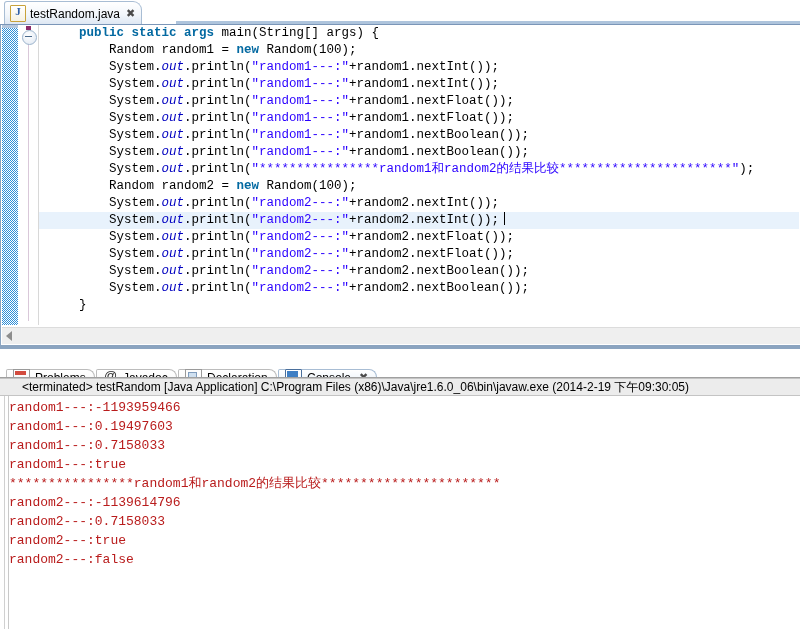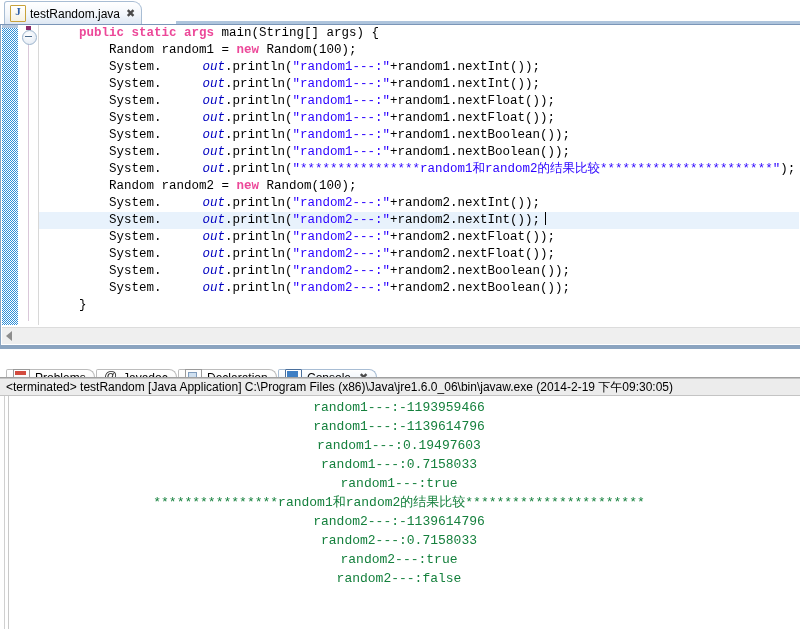--- a/index.html
+++ b/index.html
@@ -171,23 +171,23 @@
     line-height: 17px;
     white-space: pre;
     font-family: "Liberation Mono", "DejaVu Sans Mono", monospace;
     font-size: 12.5px;
     color: #000000;
     padding-left: 10px;
   }
   .code-line.current {
     background: #e8f2fc;
   }
-  .kw { color: #ec4899; font-weight: bold; }
+  .kw { color: #0369a1; font-weight: bold; }
   .str { color: #2a00ff; }
-  .fld { color: #0000c0; font-style: italic; margin-left: 41px; }
+  .fld { color: #0000c0; font-style: italic; }
   .caret {
     display: inline-block;
     width: 1px;
     height: 13px;
     background: #000000;
     vertical-align: -2px;
     margin-left: 5px;
   }
   .editor-hscroll {
     position: absolute;
@@ -343,21 +343,21 @@
   .console-status {
     position: absolute;
     left: 0; top: 27px;
     width: 802px; height: 18px;
     background: #ececec;
     border-top: 1px solid #c4c4c4;
     border-bottom: 1px solid #c4c4c4;
     box-sizing: border-box;
     display: flex;
     align-items: center;
-    padding-left: 6px;
+    padding-left: 22px;
     font-size: 12px;
     color: #000000;
     white-space: nowrap;
     overflow: hidden;
   }
 
   
   .console-body {
     position: absolute;
     left: 0; top: 45px;
@@ -382,22 +382,21 @@
     position: absolute;
     left: 9px; top: 2px;
     width: 780px;
   }
   .console-line {
     height: 19px;
     line-height: 19px;
     white-space: pre;
     font-family: "Liberation Mono", "DejaVu Sans Mono", monospace;
     font-size: 13px;
-    color: #15803d;
-    text-align: center;
+    color: #b91c1c;
   }
   .console-vscroll {
     position: absolute;
     right: 0; top: 0;
     width: 2px; height: 233px;
     background: #ffffff;
   }
   .window-left-edge {
     position: absolute;
     left: 0; top: 0; width: 2px; height: 629px;
@@ -501,21 +500,20 @@
       </div>
     <div class="view-tab-underline"></div>
 
     <div class="console-status">&lt;terminated&gt; testRandom [Java Application] C:\Program Files (x86)\Java\jre1.6.0_06\bin\javaw.exe (2014-2-19 下午09:30:05)</div>
 
     <div class="console-body">
       <div class="console-gutter"></div>
       <div class="console-gutter2"></div>
       <div class="console-lines" id="console-lines">
           <div class="console-line">random1---:-1193959466</div>
-          <div class="console-line">random1---:-1139614796</div>
           <div class="console-line">random1---:0.19497603</div>
           <div class="console-line">random1---:0.7158033</div>
           <div class="console-line">random1---:true</div>
           <div class="console-line">****************random1和random2的结果比较***********************</div>
           <div class="console-line">random2---:-1139614796</div>
           <div class="console-line">random2---:0.7158033</div>
           <div class="console-line">random2---:true</div>
           <div class="console-line">random2---:false</div>
         </div>
       <div class="console-vscroll"></div>

